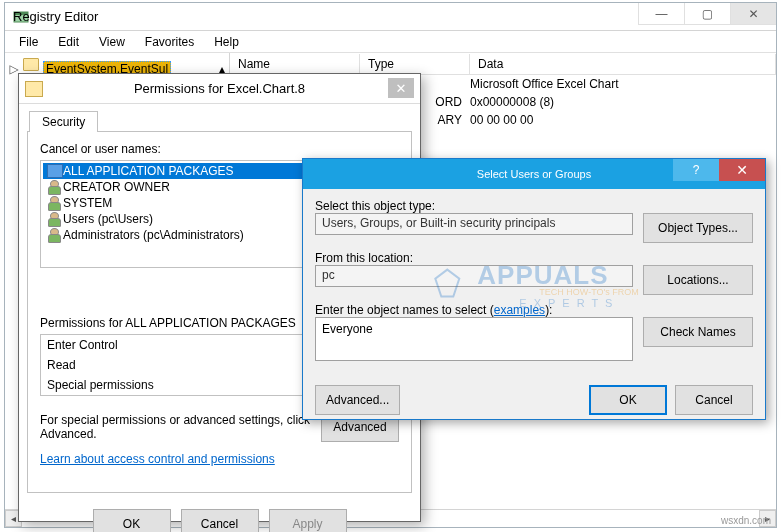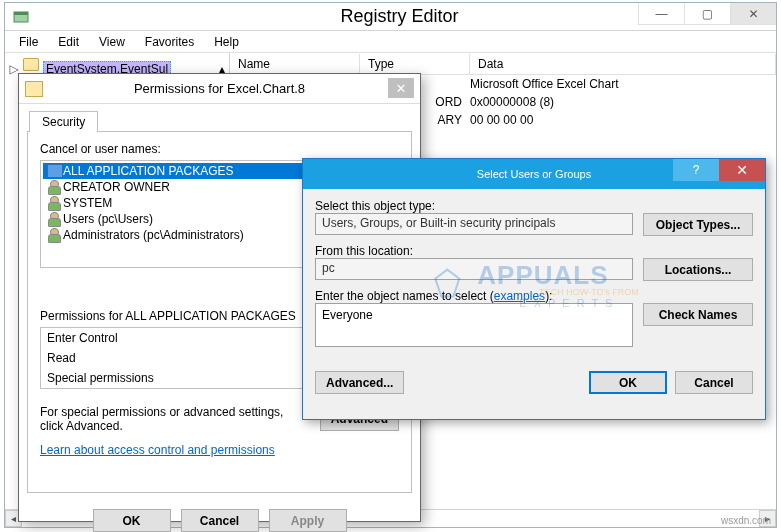--- a/index.html
+++ b/index.html
@@ -21,37 +21,37 @@
     background: #fff;
   }
   .titlebar {
     height: 28px; background: #fff;
     border-bottom: 1px solid #d4d4d4;
     display: flex; align-items: center;
     padding-left: 8px;
     position: relative;
   }
   .titlebar .icon { width: 16px; height: 16px; margin-right: 6px; }
-  .titlebar .title { position: absolute; left: 18px; right: 0; text-align: center; font-size: 18px; pointer-events:none;}
+  .titlebar .title { position: absolute; left: 8px; right: 0; text-align: left; font-size: 13px; pointer-events:none;}
   .winbtns { position: absolute; right: 0; top: 0; display: flex; }
   .winbtn {
     width: 46px; height: 22px; display: flex; align-items: center; justify-content: center;
     background: #fff; color: #555;
     border-left: 1px solid #e0e0e0;
     border-bottom: 1px solid #e0e0e0;
   }
   .winbtn.close { background: #e5e5e5; }
   .menubar { height: 22px; display: flex; align-items: center; padding: 0 6px; gap: 4px; border-bottom: 1px solid #e0e0e0;}
   .menubar span { padding: 2px 8px; }
   .content { display: flex; height: calc(100% - 28px - 22px - 18px); }
   .leftpane { width: 225px; border-right: 1px solid #d4d4d4; background: #fff; padding: 4px 2px;}
   .node { display:flex; align-items:center; gap:4px; padding:1px 2px; }
   .node .exp { width: 10px; text-align:center; color:#555; }
   .node .fld { width:16px; height:13px; background:#ffe9a8; border:1px solid #c9a94e; border-radius:1px; }
-  .node.sel .lbl { background:#c4b5fd; border:1px dotted #3399ff; padding:0 2px;}
+  .node.sel .lbl { background:#eab308; border:1px dotted #3399ff; padding:0 2px;}
   .listhdr { display:flex; border-bottom: 1px solid #e0e0e0; height:22px; align-items:center; }
   .listhdr div { border-right:1px solid #e0e0e0; padding:3px 8px; }
   .listhdr .c1{width:130px;} .listhdr .c2{width:110px;} .listhdr .c3{flex:1;}
   .row { display:flex; padding:2px 0;}
   .row .c1{width:130px; padding-left:8px;} .row .c2{width:110px; text-align:right; padding-right:8px;} .row .c3{flex:1;}
   .statusbar { height:18px; border-top:1px solid #d4d4d4; }
   .hscroll { display:flex; justify-content:space-between;}
   .scrbtn { width:17px; height:17px; background:#efefef; border:1px solid #ccc; display:flex;align-items:center;justify-content:center; color:#555; font-size:10px;}
 
   
@@ -70,21 +70,21 @@
   .tab { display:inline-block; border:1px solid #c1c1c1; border-bottom:none; background:#fff; padding:3px 12px; position:relative; top:1px;}
   .tabbody { margin:0 8px 8px 8px; border:1px solid #c1c1c1; padding:10px 12px 8px 12px; height:362px;}
   .grpbox { border:1px solid #c1c1c1; height:108px; margin-top:4px; padding:2px; overflow:hidden;}
   .usr { display:flex; align-items:center; gap:0; padding:1px 4px; }
   .usr.sel { background:#0078d7; color:#fff; }
   .usricon { width:16px; height:14px; position:relative;}
   .usricon::before { content:""; position:absolute; left:3px; top:0; width:7px; height:6px; border-radius:50%; background:#d9b98a; border:1px solid #888;}
   .usricon::after { content:""; position:absolute; left:1px; top:6px; width:11px; height:7px; background:#7bb661; border-radius:3px 3px 1px 1px; border:1px solid #888;}
   .pkgicon { width:16px; height:14px; background:#5aa0e6; border:1px solid #2d6db3; }
   .btnrow { display:flex; justify-content:flex-end; gap:10px; margin-top:8px;}
-  .btn { min-width:78px; height:23px; border:1px solid #adadad; background:#e1e1e1; display:flex;align-items:center;justify-content:center; padding:0 10px;font-weight:bold;}
+  .btn { min-width:78px; height:30px; border:1px solid #adadad; background:#e1e1e1; display:flex;align-items:center;justify-content:center; padding:0 10px;}
   .permtbl { margin-top:10px;}
   .permhdr { display:flex; }
   .permhdr .pc1{flex:1;} .permhdr .pc2{width:50px; text-align:center;} .permhdr .pc3{width:50px; text-align:center;}
   .permrows { border:1px solid #c1c1c1; margin-top:4px;}
   .permrows .prow { display:flex; align-items:center; padding:2px 6px; }
   .permrows .prow .pc1{flex:1;} .permrows .prow .pc2, .permrows .prow .pc3{width:44px; text-align:center;}
   .cb { width:13px; height:13px; border:1px solid #888; display:inline-block; background:#fff; position:relative;}
   .cb.ck::after{content:"✓"; position:absolute; left:0; top:-3px; font-size:12px; color:#444;}
   .footnote { margin-top:16px; display:flex; align-items:center;}
   .footnote .txt{flex:1; padding-right:10px;}

